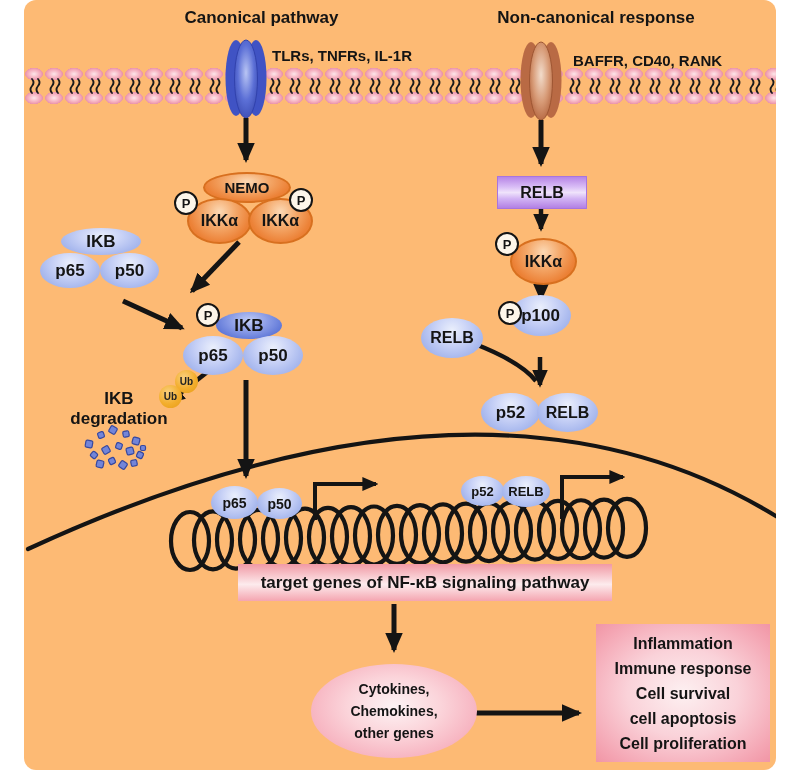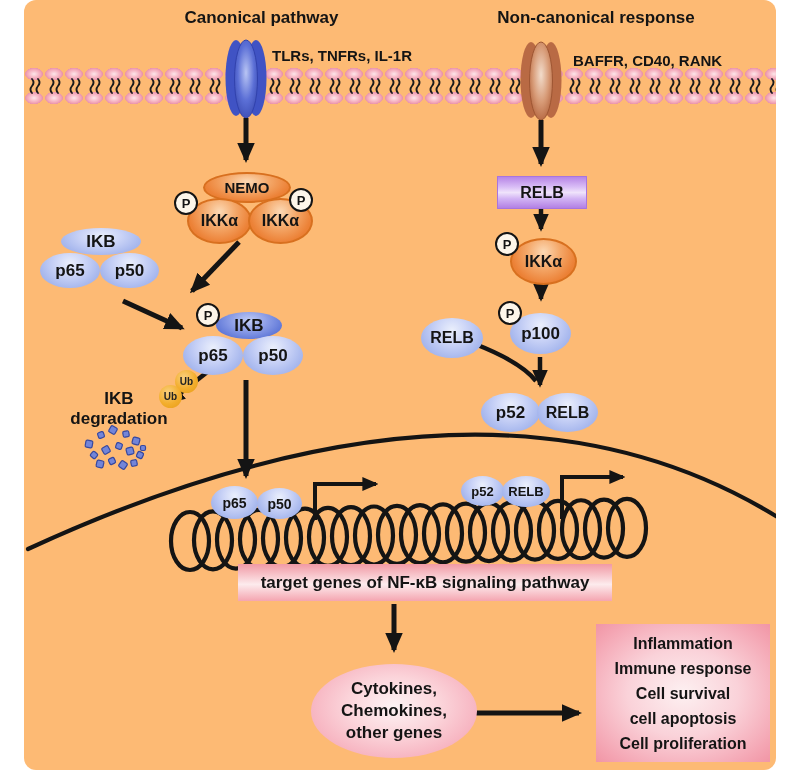--- a/index.html
+++ b/index.html
@@ -228,33 +228,33 @@
 
   <div class="label" style="left:25px; top:389px; width:140px; text-align:center; font-size:17px; line-height:20px; white-space:normal;">
     <div>IKB</div>
     <div>degradation</div>
   </div>
 
   <div class="pinkbox grad-niks htm" style="left:473px; top:176px; width:88px; height:31px; font-size:16px;">RELB</div>
   <div class="pbadge" style="left:471px; top:232px;">P</div>
   <div class="ell orange htm" style="left:486px; top:238px; width:63px; height:43px; font-size:16px;">IKKα</div>
   <div class="pbadge" style="left:474px; top:301px;">P</div>
-  <div class="ell blue htm" style="left:486px; top:313px; width:61px; height:41px; font-size:17px;">p100</div>
+  <div class="ell blue htm" style="left:486px; top:295px; width:61px; height:41px; font-size:17px;">p100</div>
   <div class="ell blue htm" style="left:397px; top:318px; width:62px; height:40px; font-size:16px;">RELB</div>
   <div class="ell blue htm" style="left:457px; top:393px; width:59px; height:39px; font-size:17px;">p52</div>
   <div class="ell blue htm" style="left:513px; top:393px; width:61px; height:39px; font-size:16px;">RELB</div>
 
   <div class="ell blue htm" style="left:187px; top:486px; width:47px; height:33px; font-size:14px;">p65</div>
   <div class="ell blue htm" style="left:233px; top:488px; width:45px; height:31px; font-size:14px;">p50</div>
   <div class="ell blue htm" style="left:437px; top:476px; width:43px; height:30px; font-size:13px;">p52</div>
   <div class="ell blue htm" style="left:478px; top:476px; width:48px; height:31px; font-size:13px;">RELB</div>
 
   <div class="pinkbox grad-target htm" style="left:214px; top:564px; width:374px; height:37px; font-size:17px;">target genes of NF-κB signaling pathway</div>
 
-  <div class="pinkbox grad-cyto htm" style="left:287px; top:664px; width:166px; height:94px; border-radius:50%; font-size:17px; line-height:22px;">
+  <div class="pinkbox grad-cyto htm" style="left:287px; top:664px; width:166px; height:94px; border-radius:50%; font-size:14px; line-height:22px;">
     <div>Cytokines,</div>
     <div>Chemokines,</div>
     <div>other genes</div>
   </div>
 
   <div class="pinkbox grad-outcomes htm" style="left:572px; top:624px; width:174px; height:138px; font-size:16px; line-height:25px;">
     <div>Inflammation</div>
     <div>Immune response</div>
     <div>Cell survival</div>
     <div>cell apoptosis</div>

